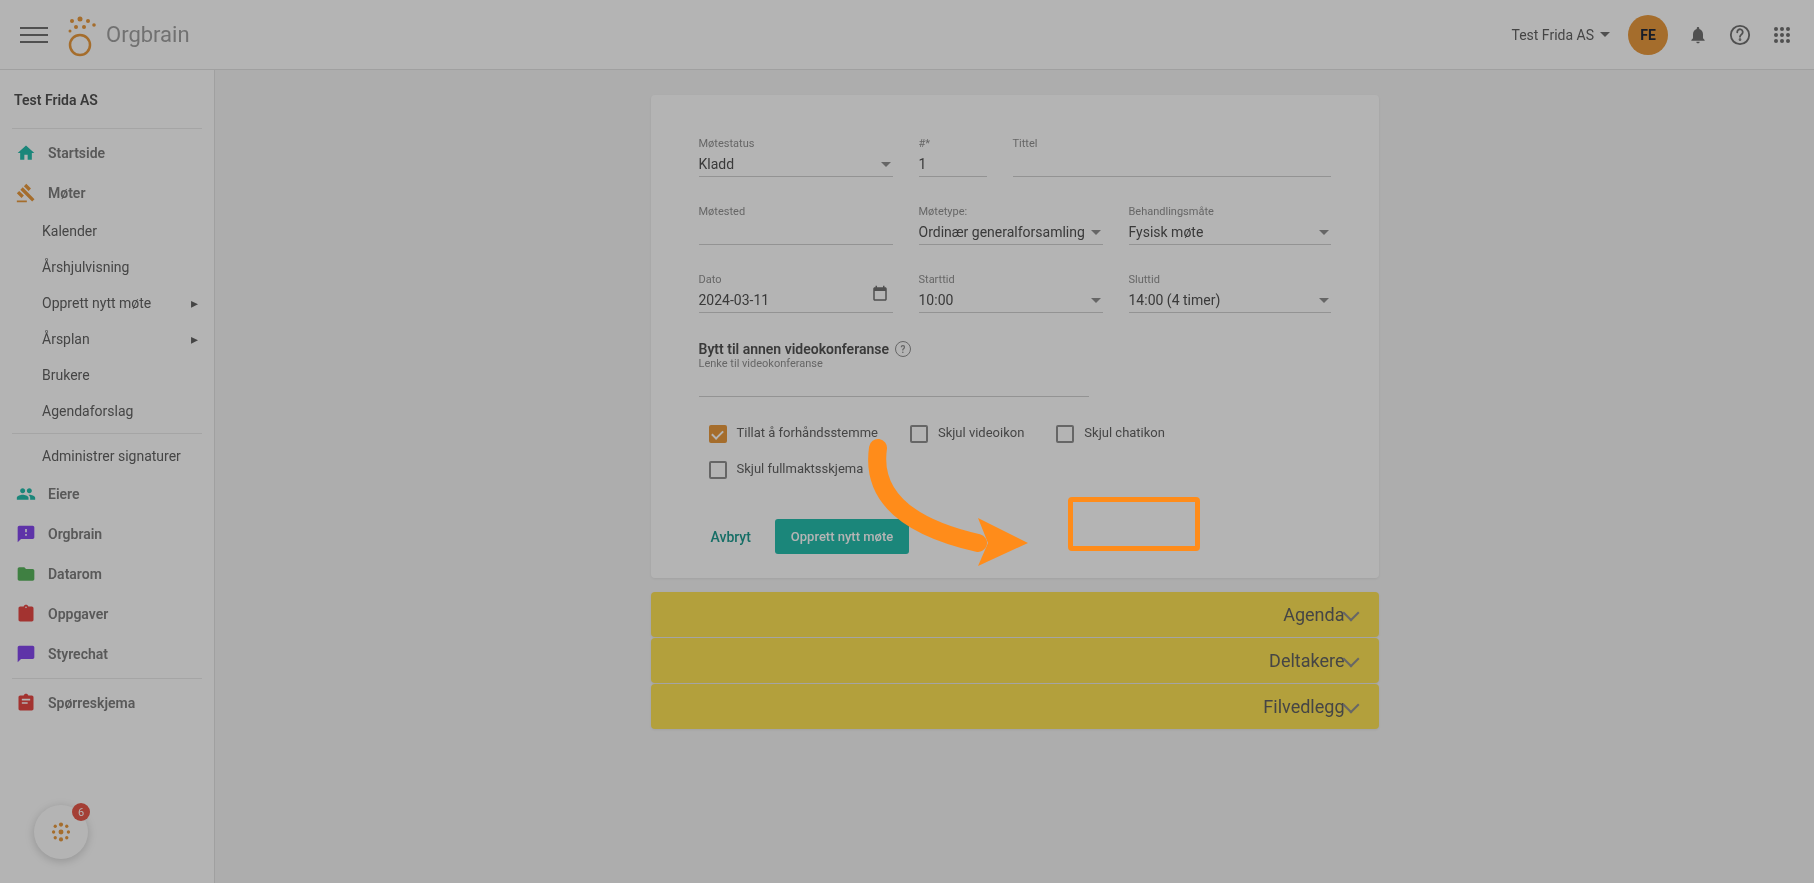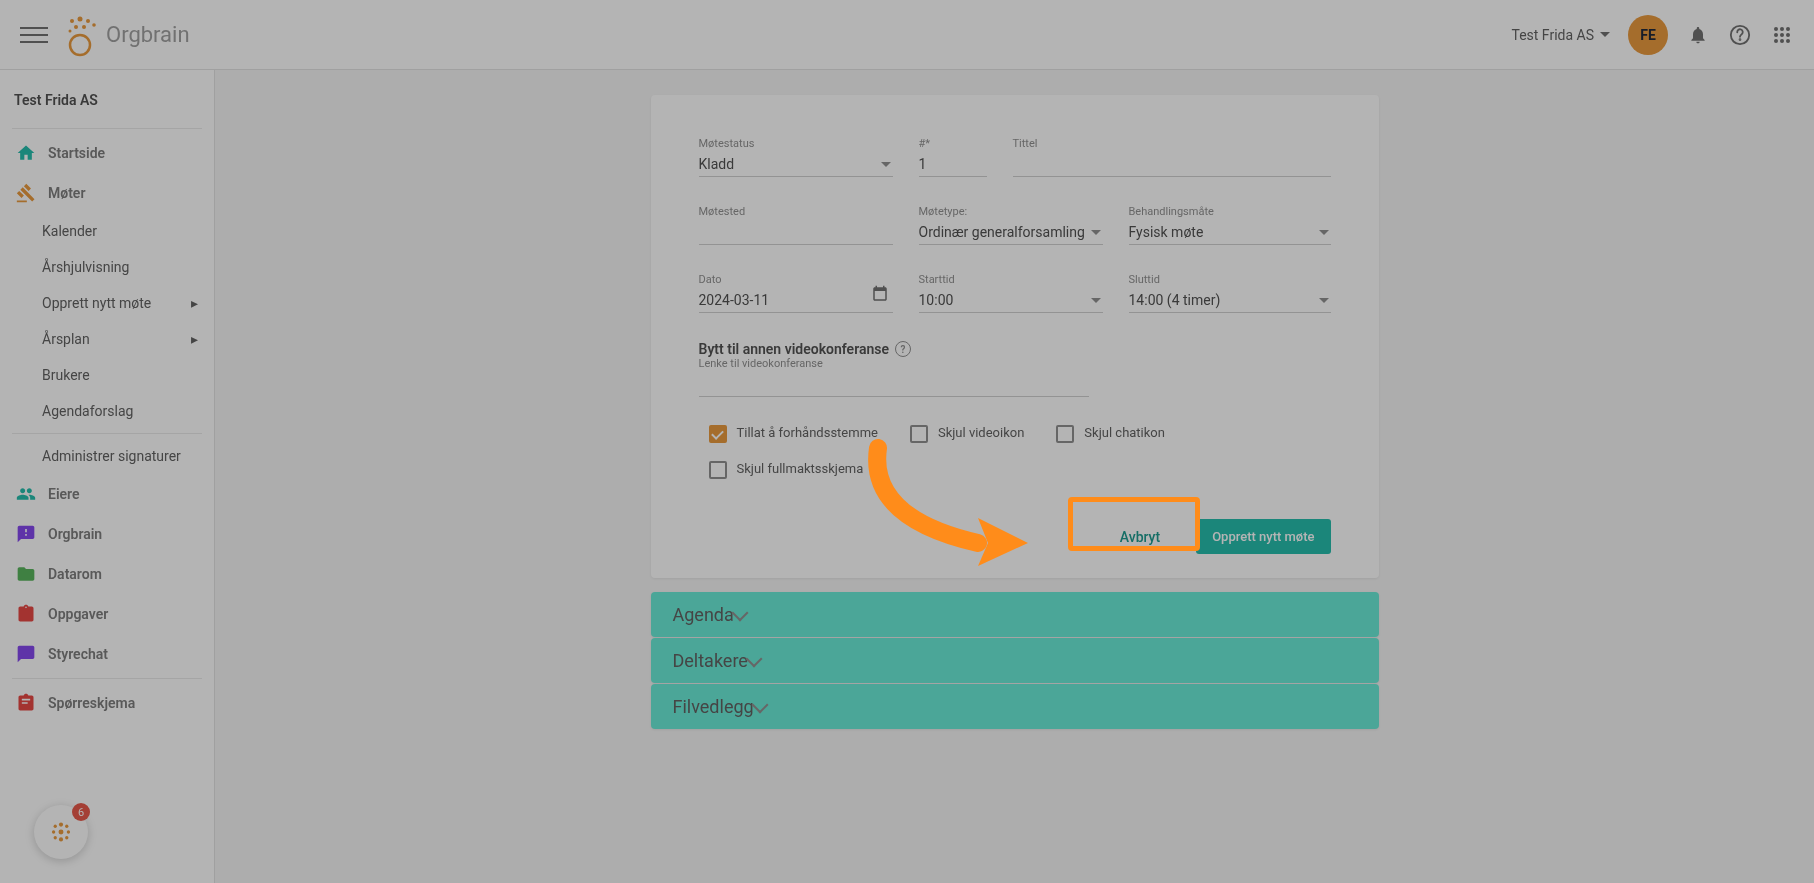--- a/index.html
+++ b/index.html
@@ -36,25 +36,25 @@
 .field.select::after { content: ""; position: absolute; right: 2px; bottom: 10px; border-left: 5px solid transparent; border-right: 5px solid transparent; border-top: 5px solid #888; }
 .link-text { font-size: 14px; color: #444; font-weight: 600; display: flex; align-items: center; gap: 6px; }
 .help-circle { width: 16px; height: 16px; border-radius: 50%; border: 1.5px solid #888; display: inline-flex; align-items: center; justify-content: center; font-size: 10px; color: #888; }
 
 .checkbox-row { display: flex; gap: 32px; flex-wrap: wrap; margin: 12px 0 0 10px; }
 .checkbox { display: flex; align-items: flex-start; gap: 10px; font-size: 13px; color: #555; cursor: pointer; }
 .cb-box { width: 18px; height: 18px; border: 2px solid #888; border-radius: 2px; display: flex; align-items: center; justify-content: center; }
 .cb-box.checked { background: #e8922e; border-color: #e8922e; }
 .cb-box.checked::after { content: ""; width: 5px; height: 9px; border: solid #fff; border-width: 0 2px 2px 0; transform: rotate(45deg); margin-bottom: 2px; }
 
-.actions { display: flex; justify-content: flex-end; gap: 24px; margin-top: 40px; align-items: center; }
+.actions { display: flex; gap: 12px; margin-top: 40px; align-items: center; }
 .btn-text { color: #0d9488; font-size: 14px; font-weight: 500; cursor: pointer; padding: 8px 12px; }
 .btn-primary { background: #14b8a6; color: #fff; border: none; padding: 10px 16px; font-size: 13px; font-weight: 500; border-radius: 3px; cursor: pointer; }
 
-.accordion { background: #5eead4; border-radius: 4px; box-shadow: 0 1px 3px rgba(0,0,0,0.08); padding: 12px 22px; margin-bottom: 1px; display: flex; justify-content: flex-start; align-items: center; cursor: pointer; }
+.accordion { background: #fde047; border-radius: 4px; box-shadow: 0 1px 3px rgba(0,0,0,0.08); padding: 12px 22px; margin-bottom: 1px; display: flex; justify-content: flex-end; align-items: center; cursor: pointer; }
 .accordion-title { font-size: 18px; color: #555; }
 .chevron { width: 12px; height: 12px; border-right: 2px solid #888; border-bottom: 2px solid #888; transform: rotate(45deg); margin-top: -4px; }
 
 .highlight-box { position: absolute; border: 5px solid #ff8c1a; border-radius: 4px; pointer-events: none; }
 .arrow-svg { position: absolute; pointer-events: none; }
 
 .overlay { position: absolute; inset: 0; background: rgba(40,40,40,0.35); pointer-events: none; z-index: 100; }
 .highlight-wrap { position: absolute; z-index: 101; }
 
 .chat-bubble { position: absolute; bottom: 24px; left: 34px; width: 54px; height: 54px; border-radius: 50%; background: #fff; box-shadow: 0 2px 10px rgba(0,0,0,0.2); display: flex; align-items: center; justify-content: center; z-index: 50; }

